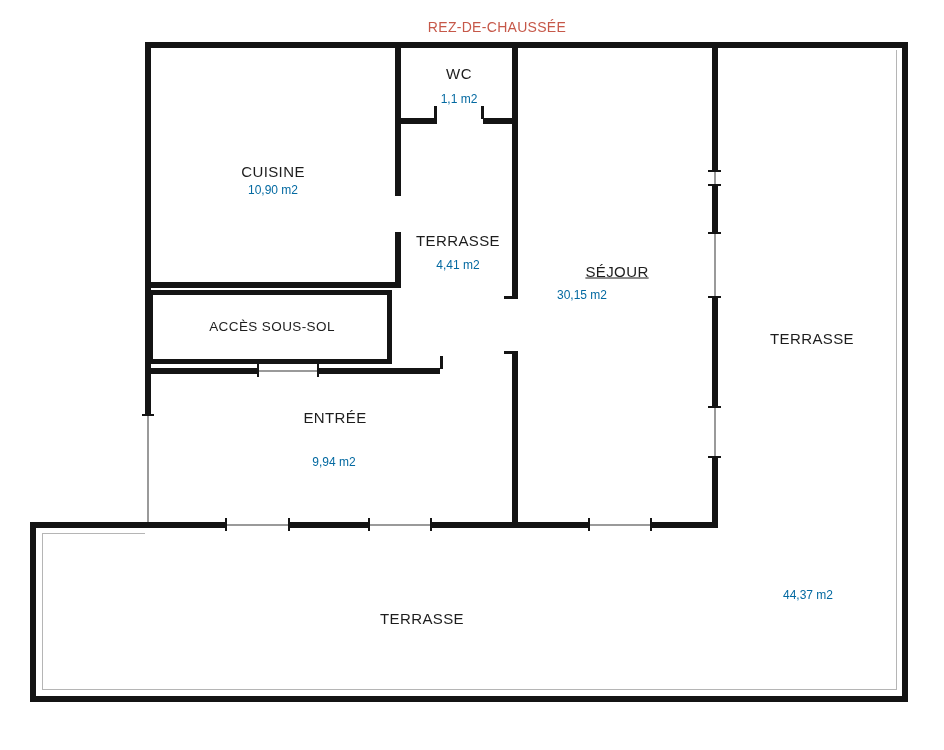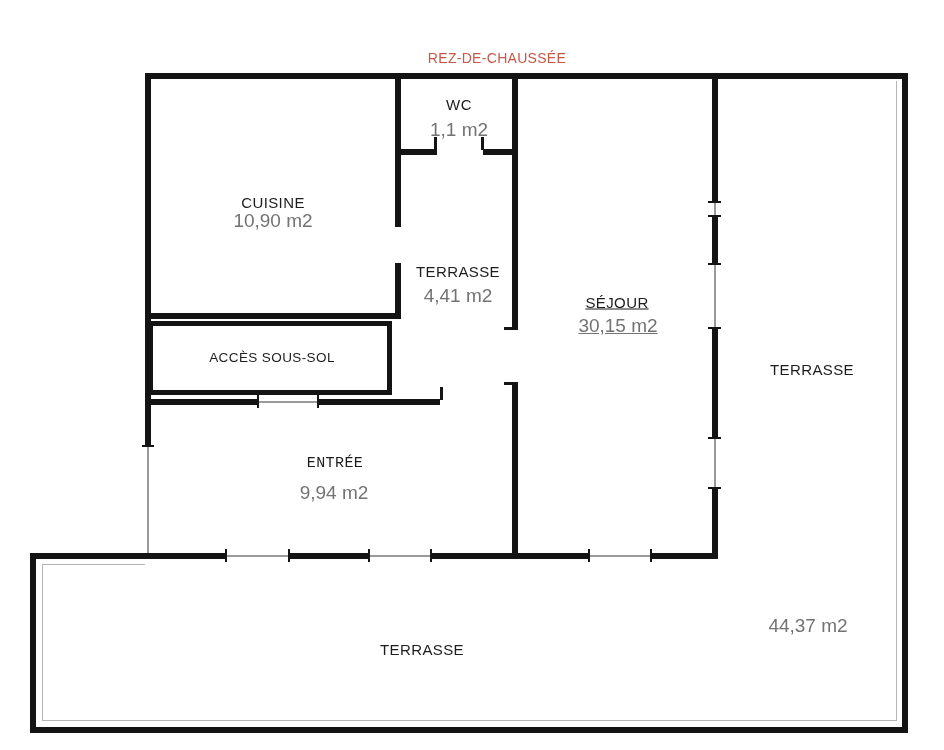--- a/index.html
+++ b/index.html
@@ -1,35 +1,35 @@
 <!DOCTYPE html>
 <html><head>
 <meta charset="utf-8">
 <style>
   html,body{margin:0;padding:0;}
   body{
     width:944px;height:750px;position:relative;background:#ffffff;
     font-family:"Liberation Sans", sans-serif;overflow:hidden;
   }
-  .plan{position:absolute;inset:0;margin-top:31px;}
+  .plan{position:absolute;inset:0;}
   
   .w{position:absolute;background:#141414;}
   
   .t{position:absolute;background:#9a9a9a;}
   
   .k{position:absolute;background:#141414;}
   
   .i{position:absolute;background:#b5b5b5;}
   
   .box{position:absolute;border:5px solid #141414;box-sizing:border-box;background:#ffffff;}
   .lbl{position:absolute;transform:translate(-50%,-50%);white-space:nowrap;}
   .title{font-size:14px;letter-spacing:0.3px;color:#c65849;}
   .room{font-size:15px;letter-spacing:0.4px;color:#1d1d1d;}
   .room.small{font-size:13.5px;}
-  .area{font-size:19px;color:#737373;}
+  .area{font-size:12px;color:#0369a1;}
 </style>
 </head>
 <body>
 
 <div class="plan">
 
   <div class="lbl title" style="left:497px;top:27px;">REZ-DE-CHAUSSÉE</div>
 
   <div class="w" style="left:145px;top:42px;width:763px;height:6px;"></div>
   <div class="w" style="left:145px;top:42px;width:6px;height:373px;"></div>
@@ -101,25 +101,25 @@
   <div class="lbl room" style="left:273px;top:171px;">CUISINE</div>
   <div class="lbl area" style="left:273px;top:190px;">10,90 m2</div>
 
   <div class="lbl room" style="left:459px;top:73px;">WC</div>
   <div class="lbl area" style="left:459px;top:99px;">1,1 m2</div>
 
   <div class="lbl room" style="left:458px;top:240px;">TERRASSE</div>
   <div class="lbl area" style="left:458px;top:265px;">4,41 m2</div>
 
   <div class="lbl room" style="left:617px;top:271px;text-decoration:underline;">SÉJOUR</div>
-  <div class="lbl area" style="left:618px;top:295px;text-decoration:underline;">30,15 m2</div>
+  <div class="lbl area" style="left:582px;top:295px;">30,15 m2</div>
 
   <div class="lbl room small" style="left:272px;top:326px;">ACCÈS SOUS-SOL</div>
 
-  <div class="lbl room" style="left:335px;top:432px;font-family:Liberation Mono, monospace;">ENTRÉE</div>
+  <div class="lbl room" style="left:335px;top:417px;">ENTRÉE</div>
   <div class="lbl area" style="left:334px;top:462px;">9,94 m2</div>
 
   <div class="lbl room" style="left:812px;top:338px;">TERRASSE</div>
 
   <div class="lbl room" style="left:422px;top:618px;">TERRASSE</div>
   <div class="lbl area" style="left:808px;top:595px;">44,37 m2</div>
 
 </div>
 
 </body></html>

